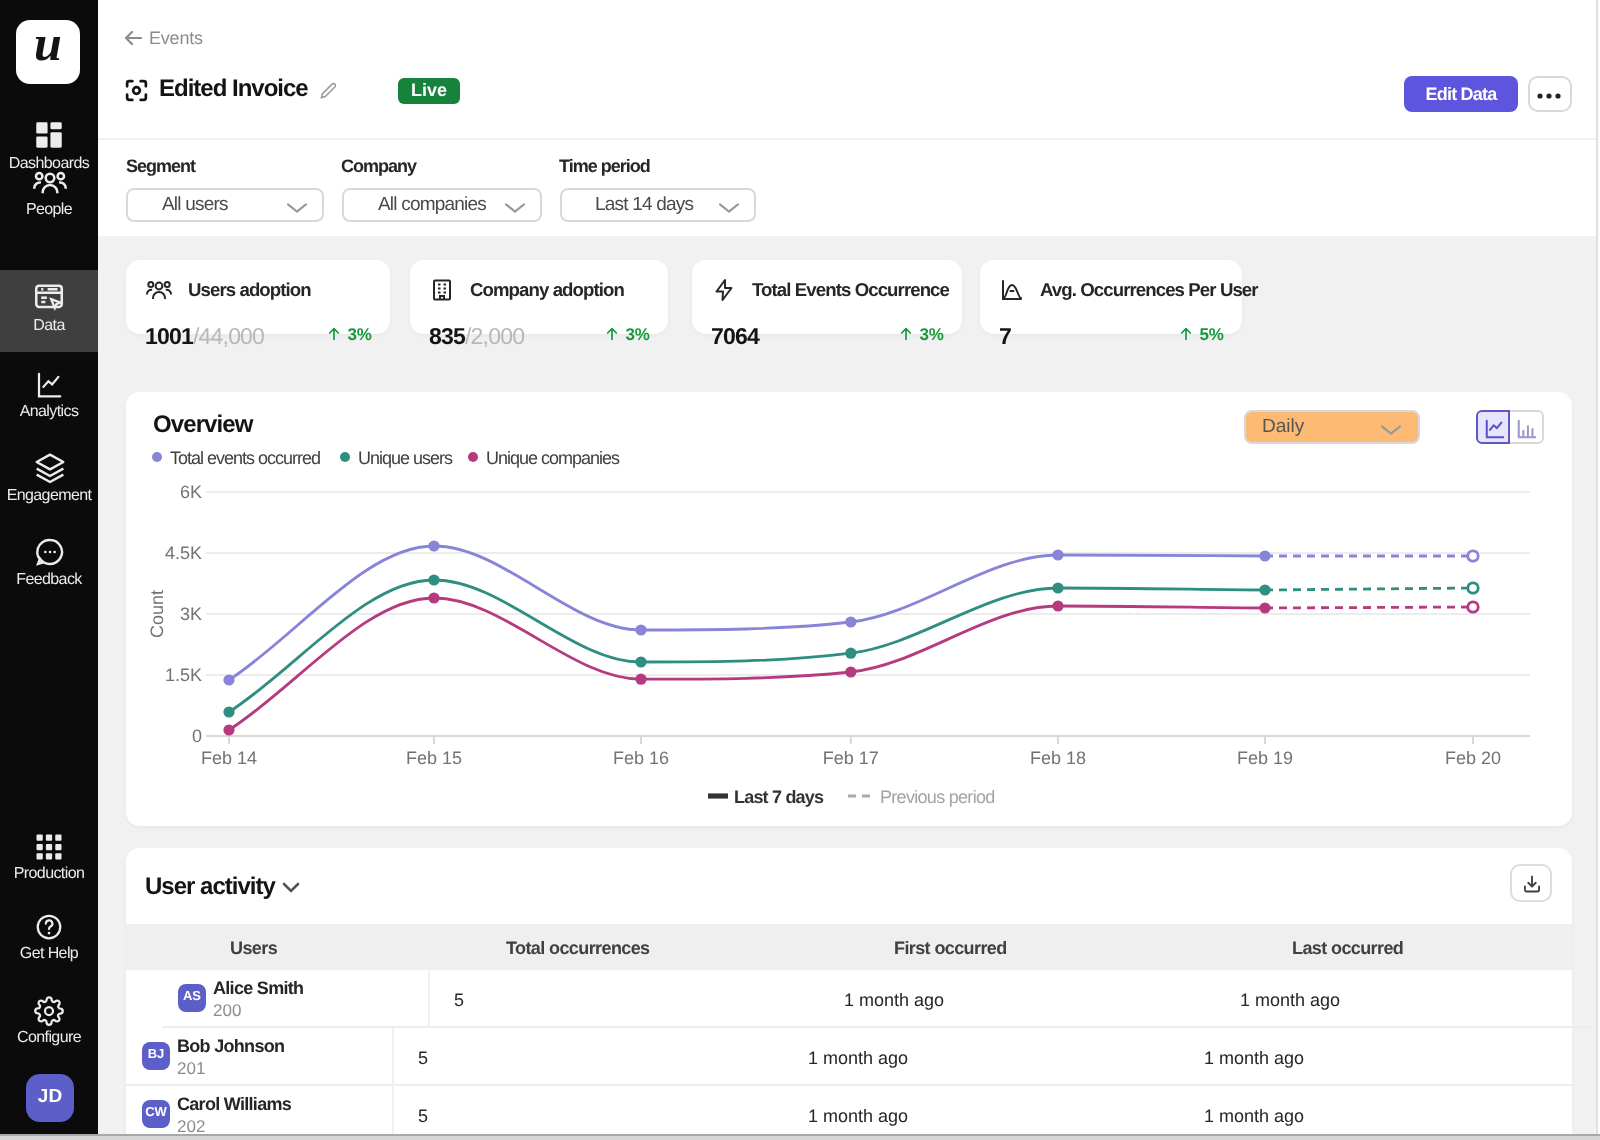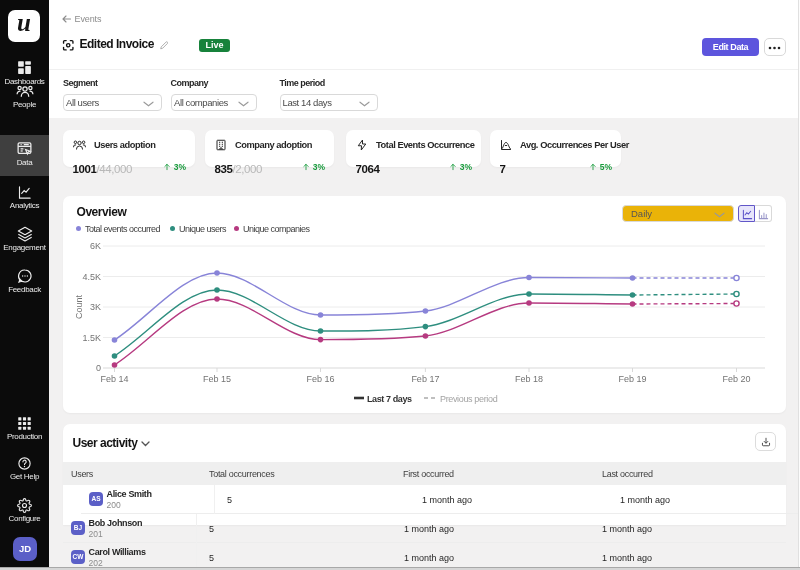--- a/index.html
+++ b/index.html
@@ -24,48 +24,48 @@
 #backarrow { position:absolute; left:61.5px; top:14.5px; }
 #title { position:absolute; left:79.5px; top:38px; font-size:12px; letter-spacing:-0.5px; line-height:13px; font-weight:bold; color:#141414; }
 #titleicon { position:absolute; left:61.5px; top:38.5px; }
 #pencil { position:absolute; left:159.5px; top:41px; }
 #live { position:absolute; left:172px; top:38.5px; width:31px; height:13.5px; background:#17823b; border-radius:3px; color:#fff; font-size:9px; font-weight:bold; text-align:center; line-height:13.5px;margin-left:27px; }
 #editbtn { position:absolute; left:702px; top:38px; width:57px; height:18px; background:#5d55dd; border-radius:4px; color:#fff; font-size:9px; letter-spacing:-0.4px; font-weight:bold; text-align:center; line-height:18px; }
 #dotsbtn { position:absolute; left:764px; top:38px; width:21.5px; height:18px; background:#fff; border:1px solid #d9d9d9; border-radius:5px; text-align:center; line-height:15px; font-size:9px; font-weight:bold; color:#222; letter-spacing:0.3px; }
 
 
 .flabel { position:absolute; top:78px; font-size:9px; letter-spacing:-0.5px; font-weight:bold; color:#262626; }
-.fsel { position:absolute; top:94px; height:17px; background:#fff; border:1px solid #d9d9d9; border-radius:4px; font-size:9.5px; letter-spacing:-0.4px; color:#4a4a4a; line-height:15px; padding-left:2px; }
+.fsel { position:absolute; top:94px; height:17px; background:#fff; border:1px solid #d9d9d9; border-radius:4px; font-size:9.5px; letter-spacing:-0.4px; color:#4a4a4a; line-height:15px; padding-left:17px; }
 .fsel svg { position:absolute; right:7px; top:5.5px; }
 
 
 .card { position:absolute; top:130px; height:37px; background:#fff; border-radius:7px; box-shadow:0 1px 2px rgba(0,0,0,0.04); }
 .card .chead { position:absolute; left:10px; top:9px; display:flex; align-items:center; }
 .card .clbl { font-size:9.3px; letter-spacing:-0.45px; font-weight:bold; color:#262626; margin-left:8px; white-space:nowrap; }
 .card .cval { position:absolute; left:9.5px; top:32.5px; font-size:11.5px; letter-spacing:-0.4px; font-weight:bold; color:#141414; white-space:nowrap; }
 .card .cval span { color:#b8b8b8; font-weight:normal; }
 .card .cpct { position:absolute; right:9px; top:32px; font-size:8.5px; font-weight:bold; color:#189a3c; display:flex; align-items:center; gap:2.5px; }
 
 
 #overview { position:absolute; left:63px; top:196px; width:723px; height:217px; background:#fff; border-radius:7px; box-shadow:0 1px 2px rgba(0,0,0,0.04); }
 #ovtitle { position:absolute; left:13.5px; top:9px; font-size:12px; letter-spacing:-0.45px; font-weight:bold; color:#141414; }
-#daily { position:absolute; left:559px; top:9px; width:112px; height:17px; border:1px solid #d9d9d9; border-radius:4px; font-size:9.5px; color:#555; line-height:15px; padding-left:8px; background:#eab308; }
+#daily { position:absolute; left:559px; top:9px; width:88px; height:17px; border:1px solid #d9d9d9; border-radius:4px; font-size:9.5px; color:#555; line-height:15px; padding-left:8px; background:#fdba74; }
 #tgl { position:absolute; left:675px; top:9px; width:34px; height:17px; }
 #tgl .t1 { position:absolute; left:0; top:0; width:17px; height:17px; background:#e7e5fb; border:1px solid #6156c8; border-radius:3px 0 0 3px; z-index:2; }
 #tgl .t2 { position:absolute; left:17px; top:0; width:17px; height:17px; background:#fff; border:1px solid #d9d9d9; border-left:none; border-radius:0 3px 3px 0; }
 .legend { position:absolute; top:28px; font-size:9px; letter-spacing:-0.5px; color:#404040; }
 .ldot { display:inline-block; width:5px; height:5px; border-radius:50%; margin-right:4px; vertical-align:1px; }
 
 
-#uact { position:absolute; left:63px; top:424px; width:723px; height:101px; background:#fff; border-radius:7px 7px 0 0; box-shadow:0 1px 2px rgba(0,0,0,0.04); }
+#uact { position:absolute; left:63px; top:424px; width:723px; height:143px; background:#fff; border-radius:7px 7px 0 0; box-shadow:0 1px 2px rgba(0,0,0,0.04); }
 #uatitle { position:absolute; left:9.5px; top:12px; font-size:12px; letter-spacing:-0.5px; font-weight:bold; color:#141414; }
 #uasearch { position:absolute; left:97.5px; top:10px; width:108px; height:16px; border:1px solid #dcdcdc; border-radius:5px; font-size:9px; color:#c2c2c2; line-height:14px; padding-left:21px;margin-top:32px; }
 #uadl { position:absolute; left:692px; top:8px; width:21px; height:19px; border:1px solid #dcdcdc; border-radius:5px; }
 #uahead { position:absolute; left:0; top:38px; width:723px; height:23px; background:#efefef; }
-.th { position:absolute; top:45px; font-size:9px; letter-spacing:-0.3px; font-weight:normal; color:#404040; }
+.th { position:absolute; top:45px; font-size:9px; letter-spacing:-0.3px; font-weight:bold; color:#404040;margin-left:44px; }
 .row { position:absolute; left:0; width:723px; height:29px; border-bottom:1px solid #ededed; }
 .avatar { position:absolute; left:8px; top:7px; width:14px; height:14px; border-radius:4px; background:#5b5fc7; color:#fff; font-size:6.5px; font-weight:bold; text-align:center; line-height:14px; }
 .rname { position:absolute; left:25.5px; top:4px; font-size:9px; letter-spacing:-0.35px; font-weight:bold; color:#262626; }
 .rsub { position:absolute; left:25.5px; top:15px; font-size:8.5px; color:#8c8c8c; }
 .rcell { position:absolute; top:10px; font-size:9px; color:#262626; }
 .vline { position:absolute; left:133px; top:0; width:1px; height:29px; background:#f0f0f0; }
 
 
 #rstrip { position:absolute; left:798px; top:0; width:2px; height:567px; background:#fcfcfc; border-left:1px solid #e0e0e0; z-index:8; }
 #bstrip { position:absolute; left:0; top:567px; width:800px; height:3px; background:#d6d6d6; border-top:1px solid #a8a8a8; z-index:9; }
@@ -188,21 +188,21 @@
       <circle cx="6.5" cy="2" r="1.3" fill="#222"></circle>
       <circle cx="11" cy="2" r="1.3" fill="#222"></circle>
     </svg></div>
 
 <div class="flabel" style="left:63px;">Segment</div>
 <div class="flabel" style="left:170.5px;">Company</div>
 <div class="flabel" style="left:279.5px;">Time period</div>
 <div class="fsel" style="left:63px; width:99px;">All users<svg width="11" height="6" viewBox="0 0 11 6">
       <path d="M1 1.2 L5.5 4.8 L10 1.2" stroke="#999" stroke-width="1.1" fill="none" stroke-linecap="round"></path>
     </svg></div>
-<div class="fsel" style="left:171px; width:86px;">All companies<svg width="11" height="6" viewBox="0 0 11 6">
+<div class="fsel" style="left:171px; width:100px;">All companies<svg width="11" height="6" viewBox="0 0 11 6">
       <path d="M1 1.2 L5.5 4.8 L10 1.2" stroke="#999" stroke-width="1.1" fill="none" stroke-linecap="round"></path>
     </svg></div>
 <div class="fsel" style="left:279.5px; width:98px;">Last 14 days<svg width="11" height="6" viewBox="0 0 11 6">
       <path d="M1 1.2 L5.5 4.8 L10 1.2" stroke="#999" stroke-width="1.1" fill="none" stroke-linecap="round"></path>
     </svg></div>
 
 <div class="card" style="left:63px; width:132px;">
   <div class="chead">
       <svg width="13" height="12" viewBox="0 0 26 24" fill="none" stroke="#262626" stroke-width="2">
         <circle cx="13" cy="8" r="3.4"></circle>

